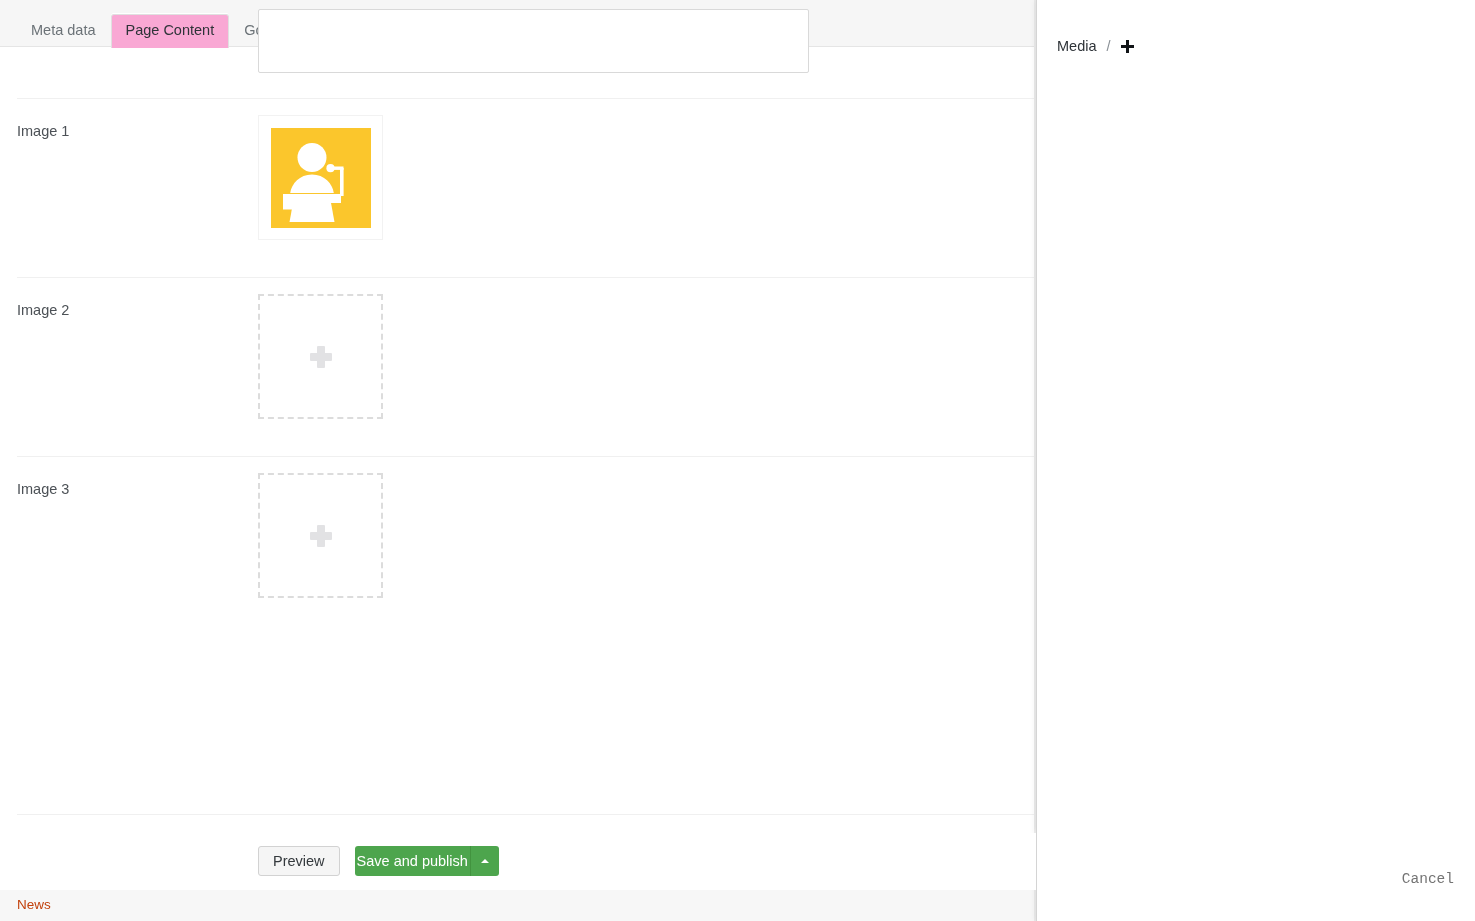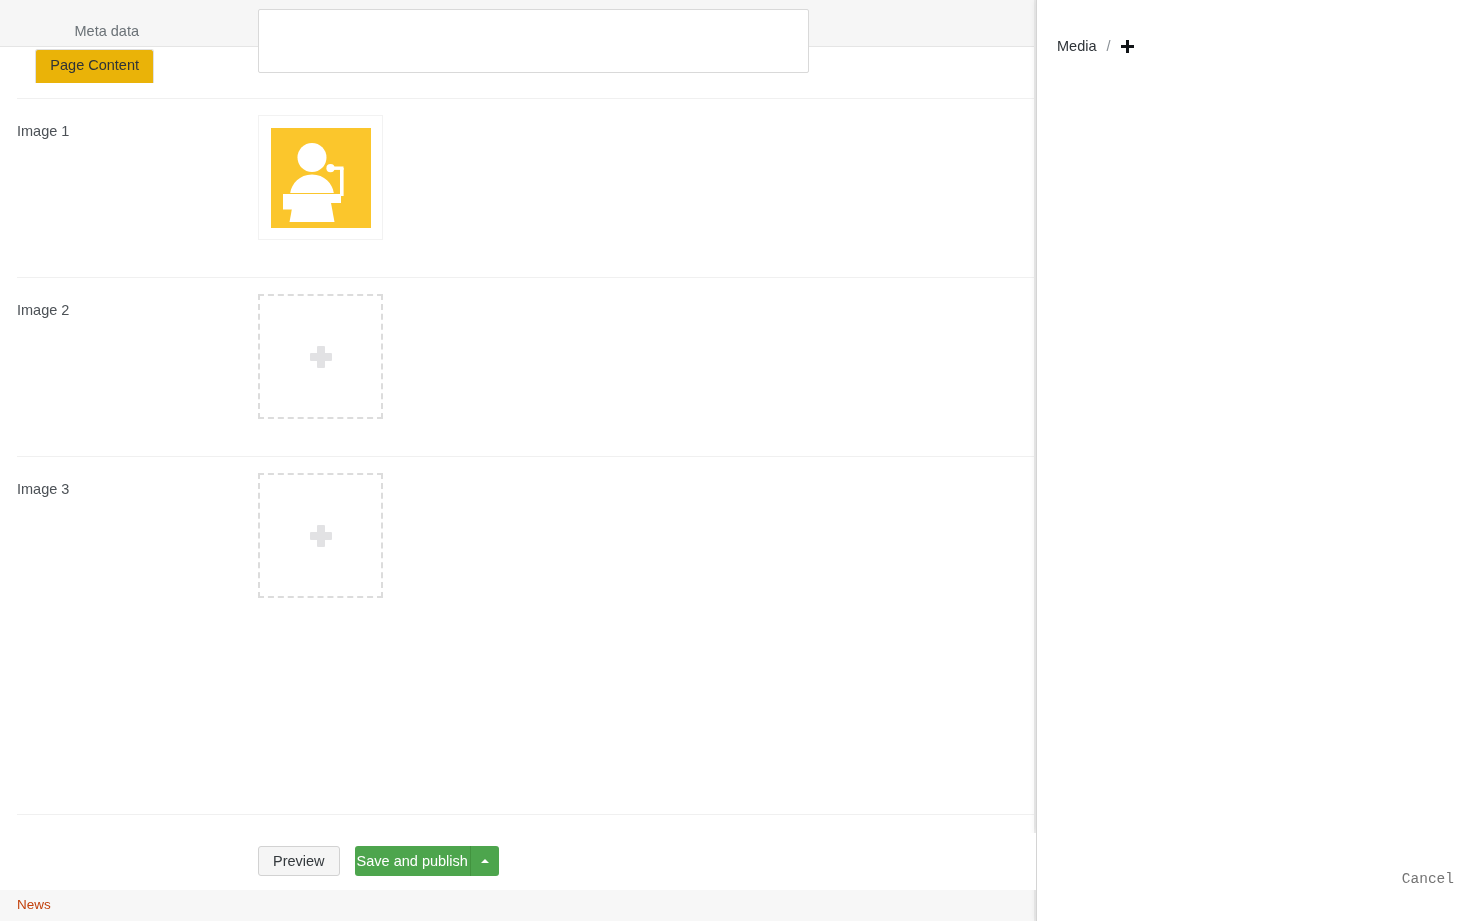--- a/index.html
+++ b/index.html
@@ -39,38 +39,37 @@
     height: 47px;
     background: #f6f6f6;
     border-bottom: 1px solid #e5e5e5;
   }
   .tab-list {
     position: absolute;
     left: 16px; top: 14px;
     display: flex;
     align-items: flex-end;
     height: 33px;
-    flex-direction: column;
   }
   .tab {
     position: relative;
     padding: 7px 14px 9px 14px;
     font-size: 14.5px;
     color: #6b7277;
     line-height: 17px;
     cursor: pointer;
     white-space: nowrap;
     background: transparent;
     border: 1px solid transparent;
     border-bottom: none;
     border-radius: 3px 3px 0 0;
     top: 1px;
   }
   .tab.active {
-    background: #eab308;
+    background: #f9a8d4;
     border-color: #e0e0e0;
     color: #2e3338;
     z-index: 3;
     box-shadow: 0 -1px 0 #ffffff;
   }
 
   
   .editor-body {
     position: absolute;
     left: 0; top: 47px;

